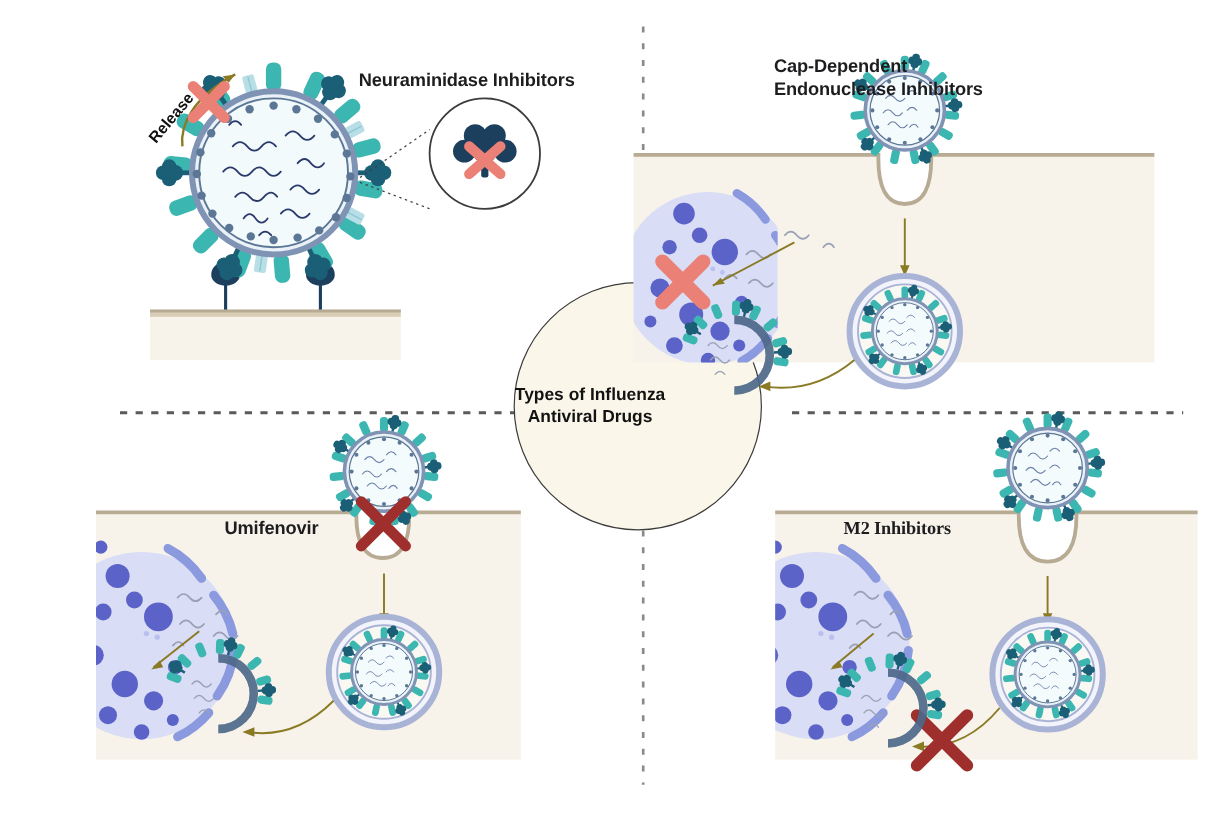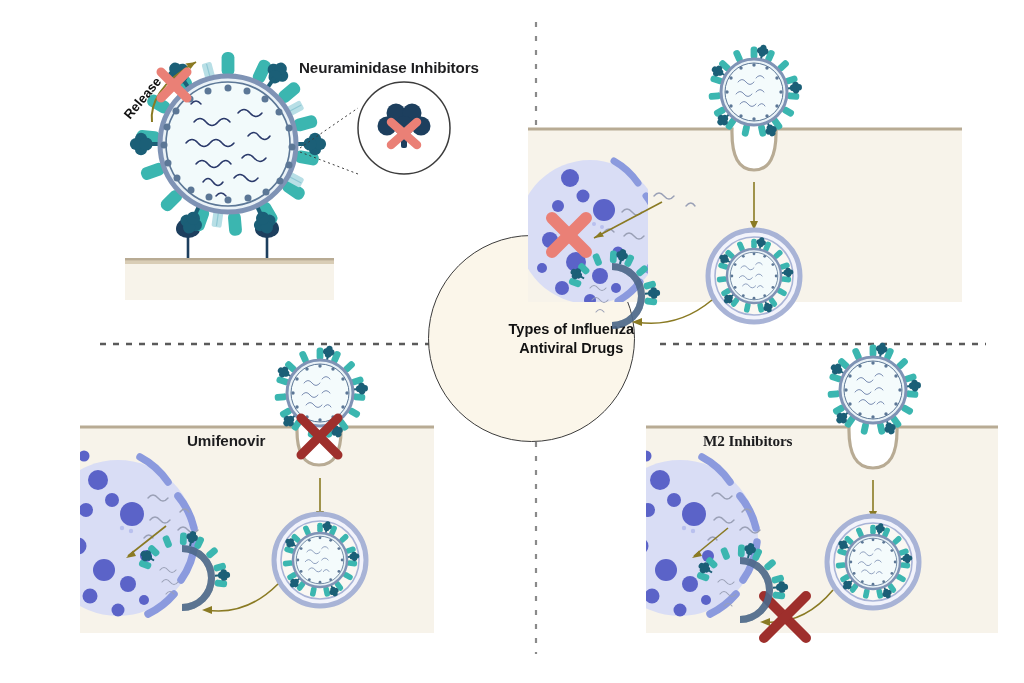--- a/index.html
+++ b/index.html
@@ -1,21 +1,21 @@
 <!DOCTYPE html>
 <html><head>
 <meta charset="utf-8">
 <style>
   html,body{margin:0;padding:0;background:#ffffff;}
   body{width:1024px;height:683px;font-family:"Liberation Sans",sans-serif;overflow:hidden;}
   #canvas{position:relative;width:1024px;height:683px;background:#ffffff;}
   .panel{position:absolute;}
   .ttl{position:absolute;font-weight:bold;color:#1d1d1f;letter-spacing:-.1px;line-height:1.28;white-space:pre-line;}
   .hub{position:absolute;border-radius:50%;background:#fbf6ea;border:1.6px solid #3c3c3c;
-       display:flex;align-items:center;justify-content:flex-end;text-align:center;}
+       display:flex;align-items:center;justify-content:flex-start;text-align:center;}
   .hub-txt{font-weight:bold;font-size:14.5px;color:#121212;line-height:1.3;white-space:pre-line;}
   .divider{position:absolute;}
   svg{display:block;overflow:visible;}
   .no-sel{user-select:none;}
 </style>
 </head>
 <body>
 
 <div id="canvas">
 
@@ -179,20 +179,22 @@
         <g stroke="#ea8076" stroke-width="8.5" stroke-linecap="round">
           <line x1="391" y1="122" x2="417" y2="145"></line>
           <line x1="417" y1="122" x2="391" y2="145"></line>
         </g>
       </g>
     </svg>
   </div>
 
   <div class="panel" style="left:528px;top:0;width:496px;height:338px;">
 
+    <div class="ttl" style="left:117px;top:46px;font-size:15.2px;">Cap-Dependent
+Endonuclease Inhibitors</div>
 
     <svg width="496" height="338">
       <defs>
         <g id="ha2">
           <rect x="-3.4" y="-12.5" width="6.8" height="12.5" rx="3" fill="#3bb6b0"></rect>
         </g>
         <g id="na2">
           <circle cx="-2.6" cy="-9" r="3.2" fill="#1b5f77"></circle>
           <circle cx="2.6" cy="-9" r="3.2" fill="#1b5f77"></circle>
           <circle cx="0" cy="-12" r="3.2" fill="#1b5f77"></circle>

